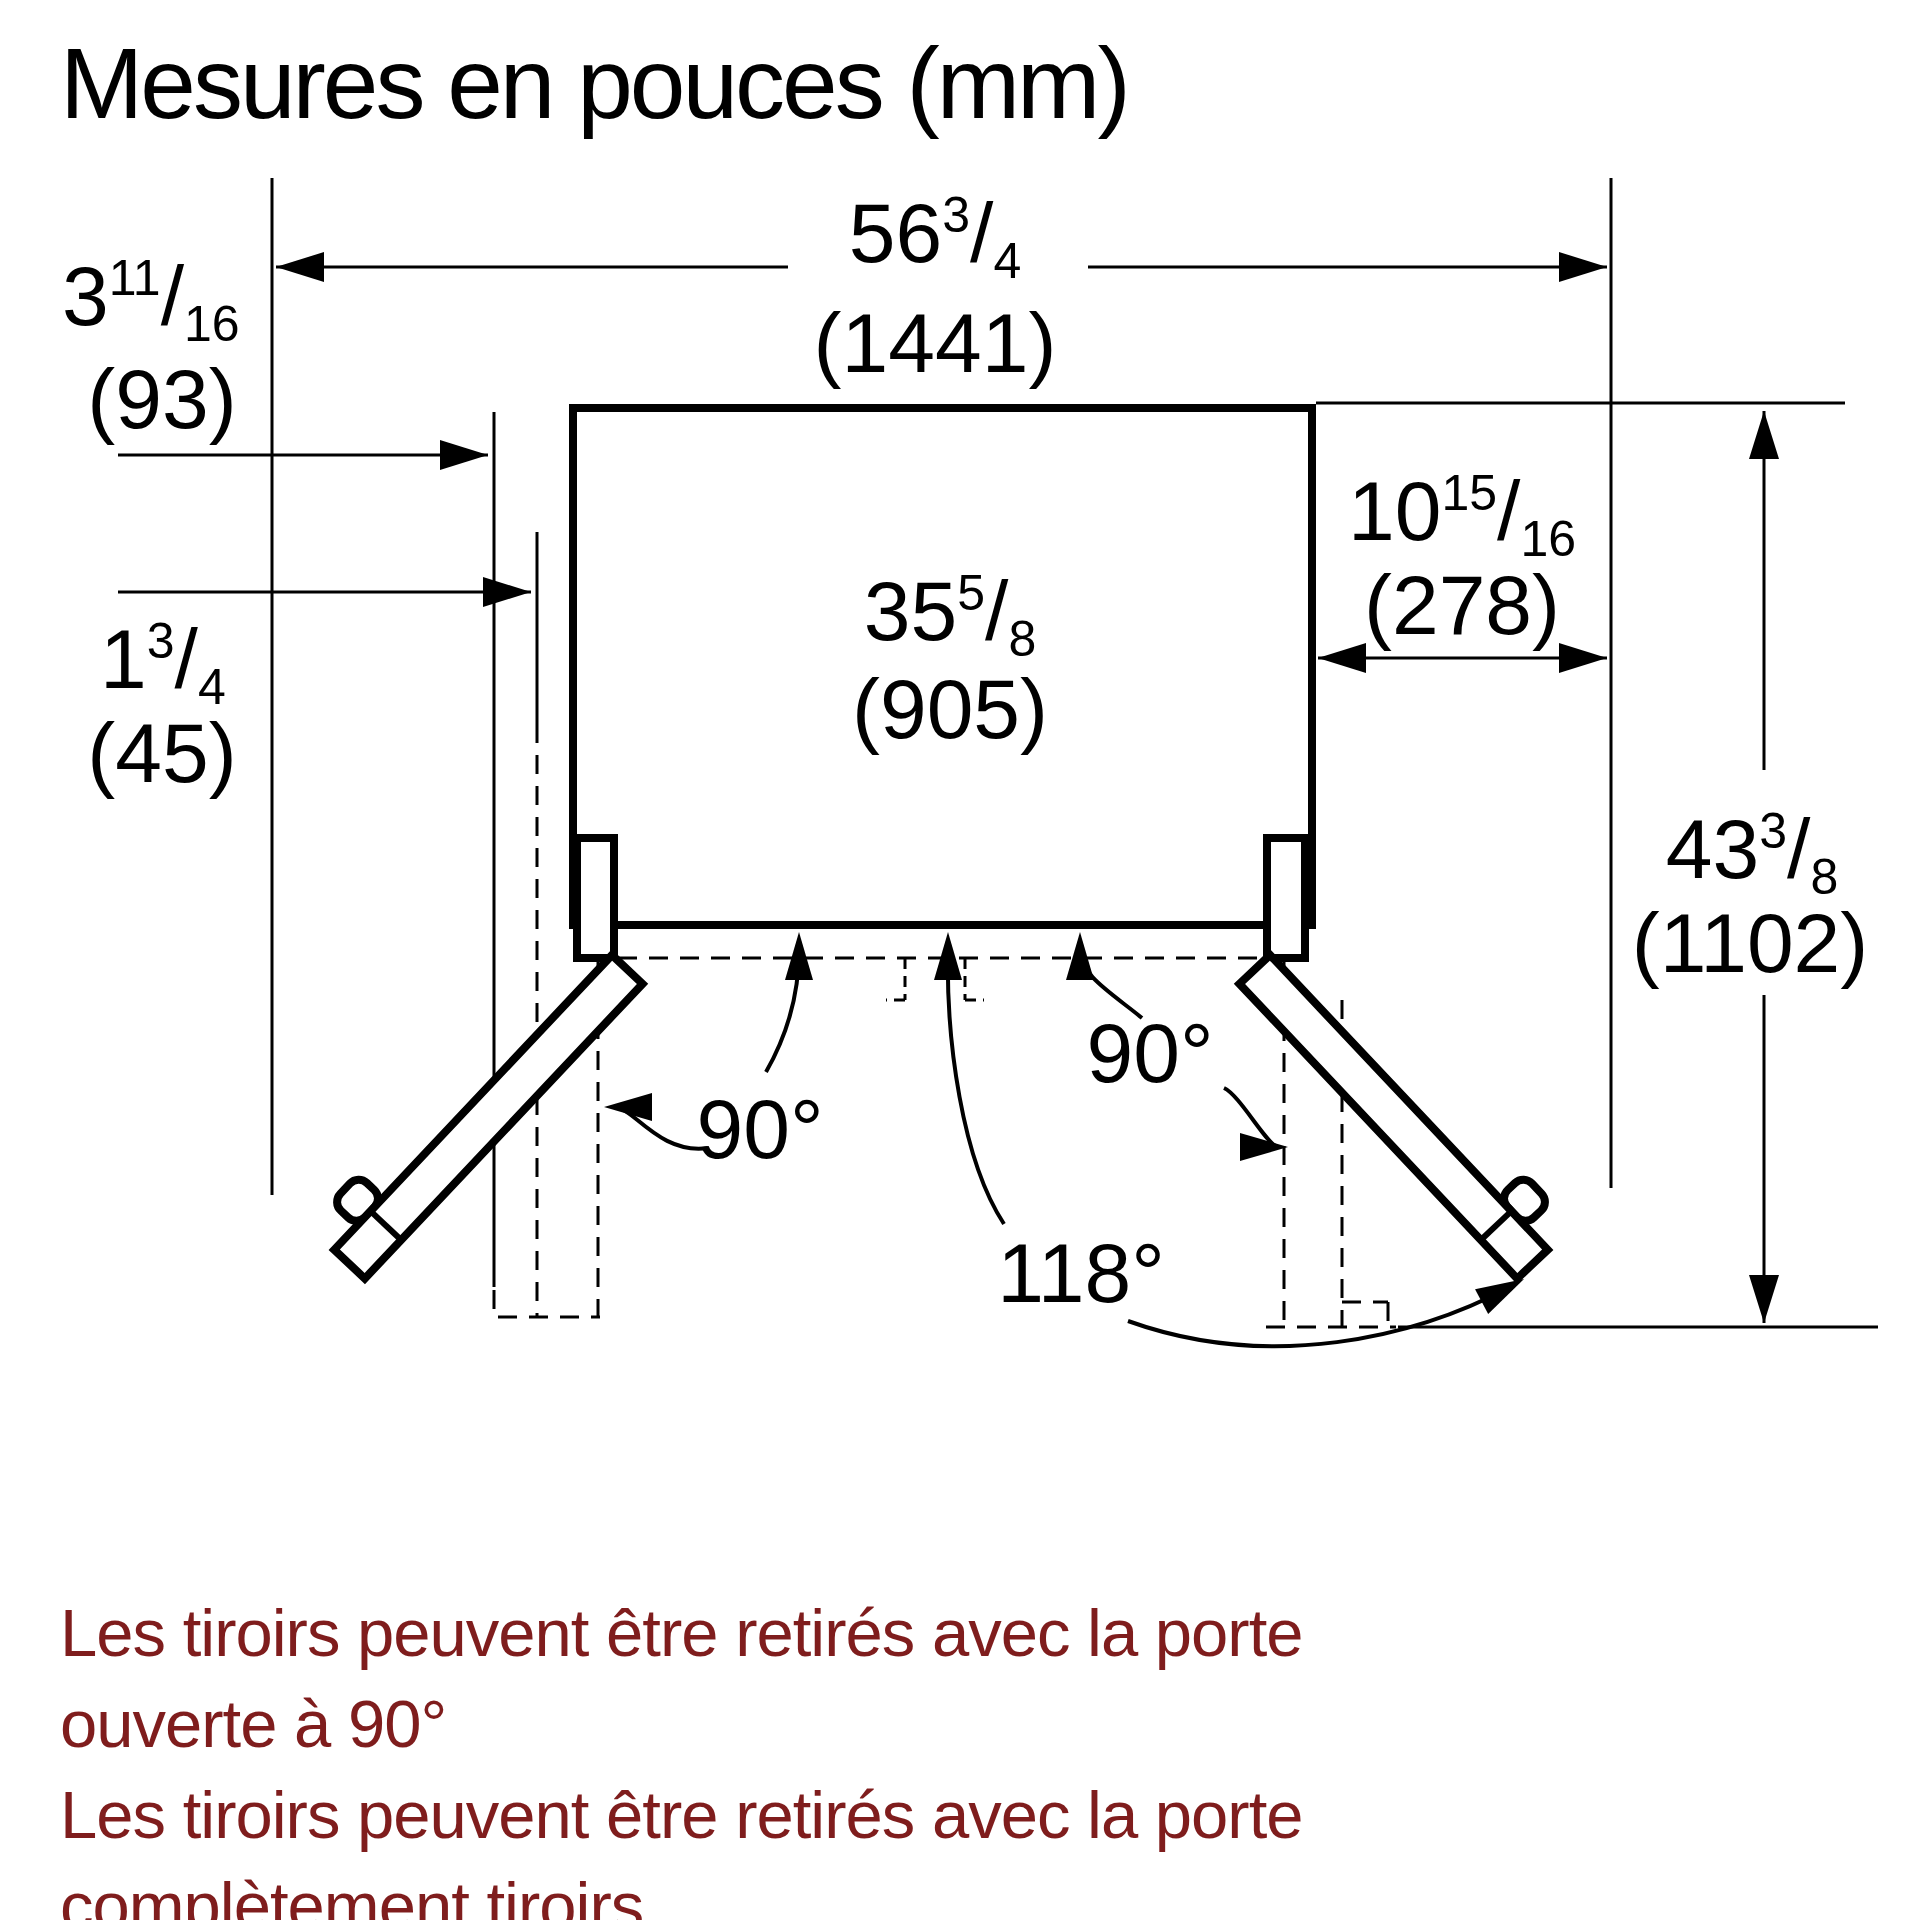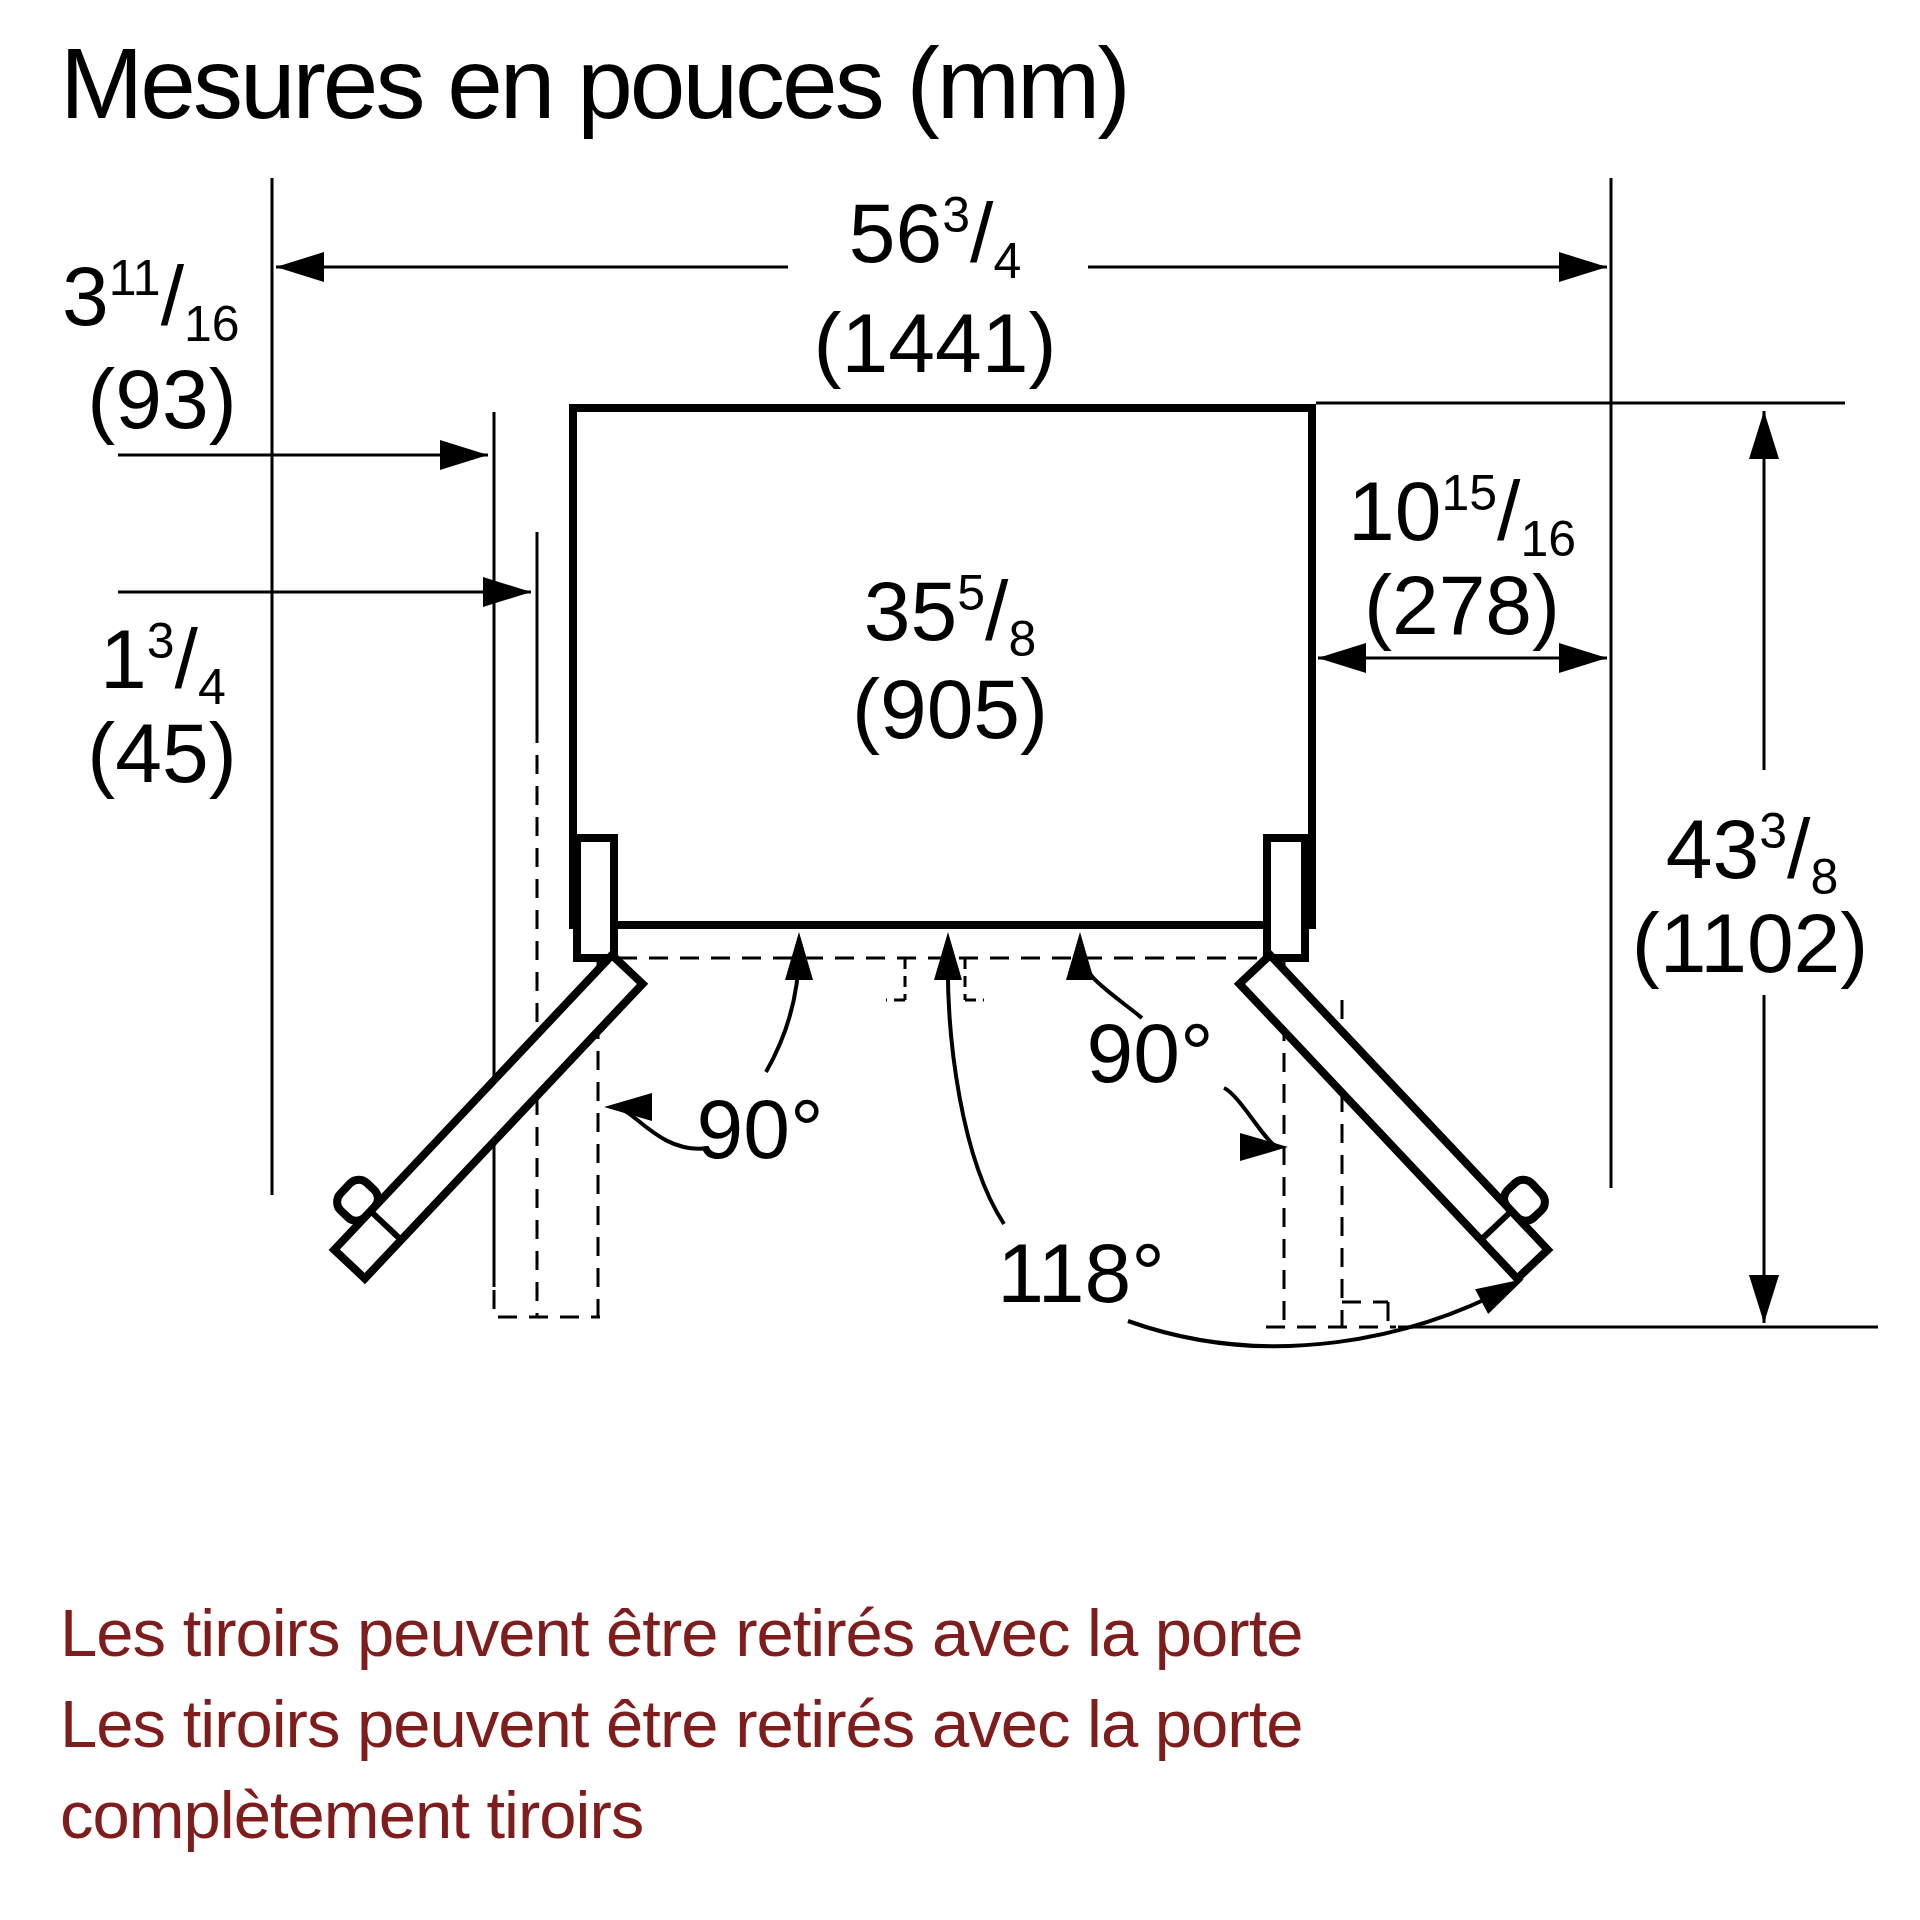--- a/index.html
+++ b/index.html
@@ -117,17 +117,18 @@
     <text class="dim" x="1752" y="878" text-anchor="middle"><tspan>43</tspan><tspan class="frx" dy="-30">3</tspan><tspan dy="30">/</tspan><tspan class="frx" dy="16">8</tspan></text>
     <text class="dim" x="1750" y="972" text-anchor="middle">(1102)</text>
 
     <text class="ang" x="760" y="1158" text-anchor="middle">90°</text>
     <text class="ang" x="1150" y="1082" text-anchor="middle">90°</text>
     <text class="ang" x="1081" y="1302" text-anchor="middle">118°</text>
   </svg>
 
   <div class="notes">
     <div>Les tiroirs peuvent être retirés avec la porte</div>
+    <div>ouverte à 90°</div>
     <div>Les tiroirs peuvent être retirés avec la porte</div>
     <div>complètement tiroirs</div>
   </div>
 
 </div>
 
 </body></html>

